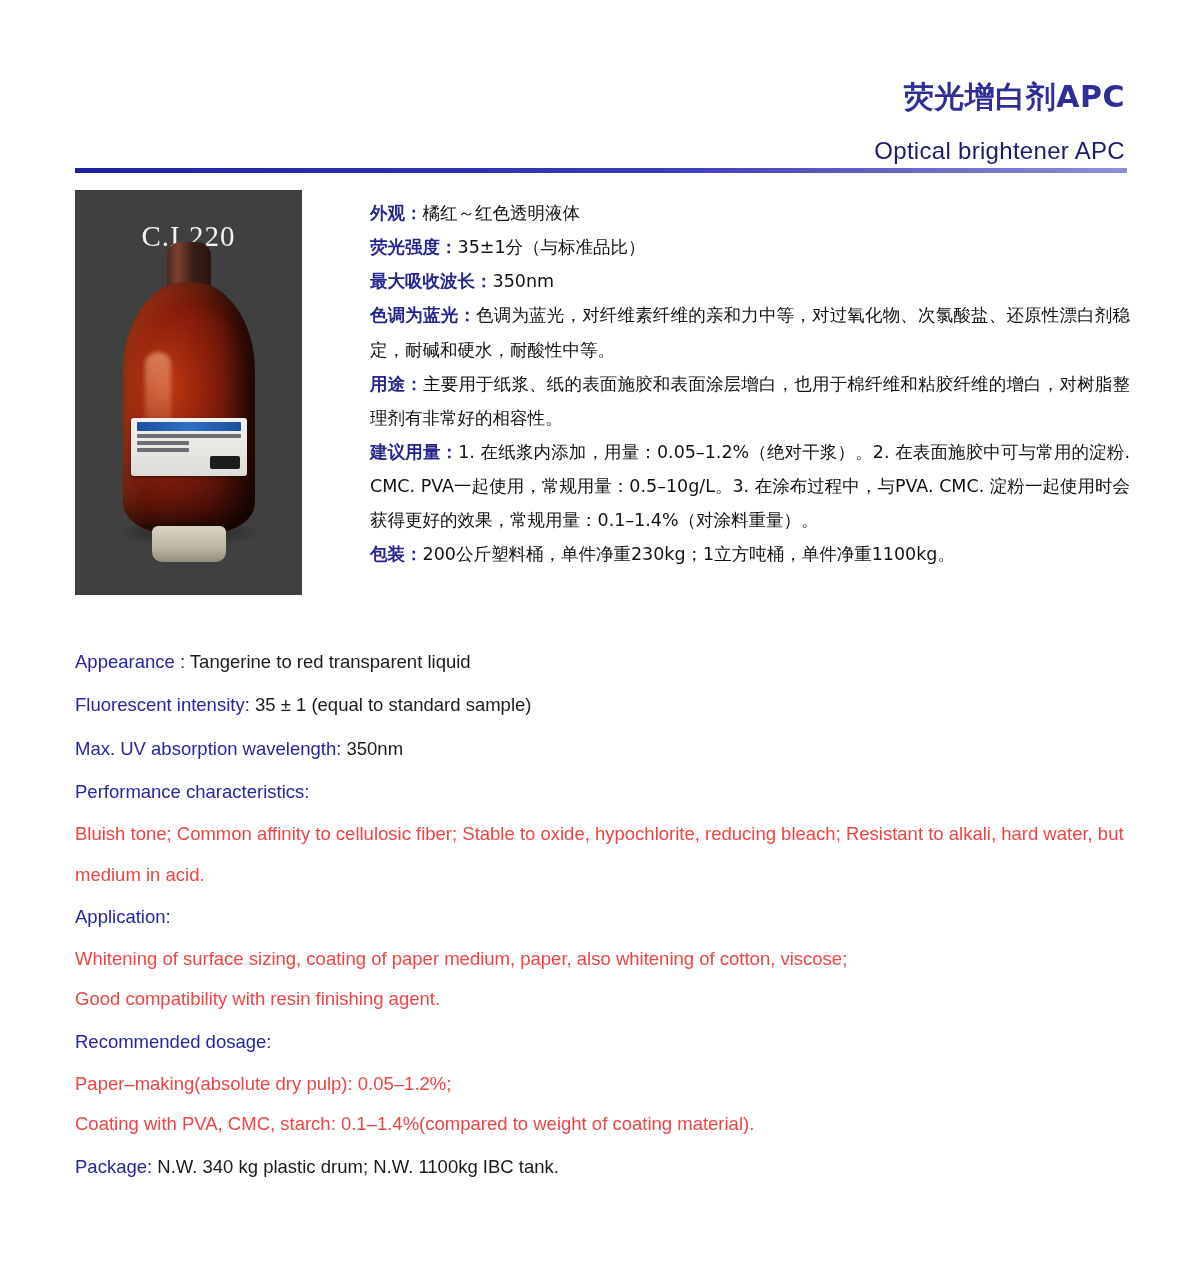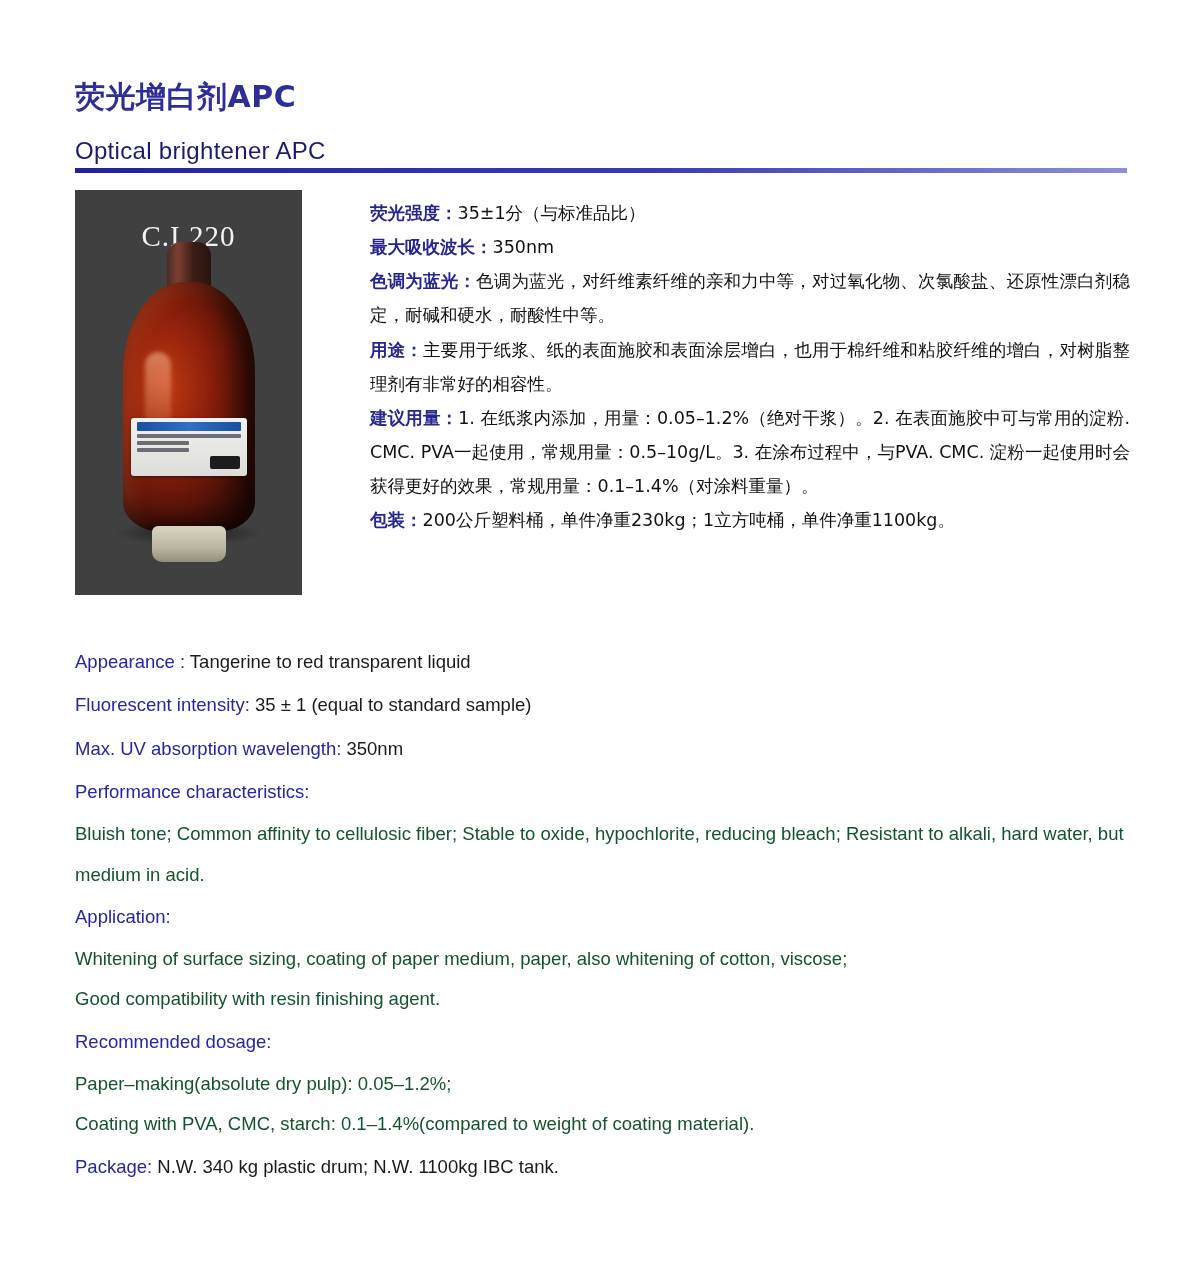--- a/index.html
+++ b/index.html
@@ -20,20 +20,21 @@
     height: 1279px;
     box-sizing: border-box;
   }
 
   
   .header {
     position: absolute;
     left: 75px;
     top: 78px;
     width: 1050px;
+    text-align: right;
   }
   .title-cn {
     font-size: 30px;
     font-weight: bold;
     color: #2e2e96;
     letter-spacing: 0.5px;
     line-height: 1.25;
     font-family: "DejaVu Sans", "Liberation Sans", sans-serif;
   }
   .title-en {
@@ -207,21 +208,21 @@
     font-size: 18.5px;
     line-height: 2.35;
     color: #1b1b1b;
   }
   .en-line .k {
     color: #2626a0;
   }
   .en-para {
     font-size: 18.5px;
     line-height: 2.2;
-    color: #14532d;
+    color: #ef4444;
     text-align: left;
   }
   .heading-only {
     color: #2626a0;
     font-size: 18.5px;
     line-height: 2.35;
   }
 </style>
 </head>
 <body>
@@ -250,20 +251,23 @@
             <div class="lbl-badge"></div>
           </div>
         </div>
         <div class="bottle-shadow"></div>
         <div class="bottle-cap"></div>
       </div>
     </div>
 
     <div class="cn-spec">
       <div class="cn-row">
+        <span class="k">外观：</span><span class="v">橘红～红色透明液体</span>
+      </div>
+      <div class="cn-row">
         <span class="k">荧光强度：</span><span class="v">35±1分（与标准品比）</span>
       </div>
       <div class="cn-row">
         <span class="k">最大吸收波长：</span><span class="v">350nm</span>
       </div>
       <div class="cn-row">
         <span class="k">色调为蓝光：</span><span class="v">色调为蓝光，对纤维素纤维的亲和力中等，对过氧化物、次氯酸盐、还原性漂白剂稳定，耐碱和硬水，耐酸性中等。</span>
       </div>
       <div class="cn-row">
         <span class="k">用途：</span><span class="v">主要用于纸浆、纸的表面施胶和表面涂层增白，也用于棉纤维和粘胶纤维的增白，对树脂整理剂有非常好的相容性。</span>

